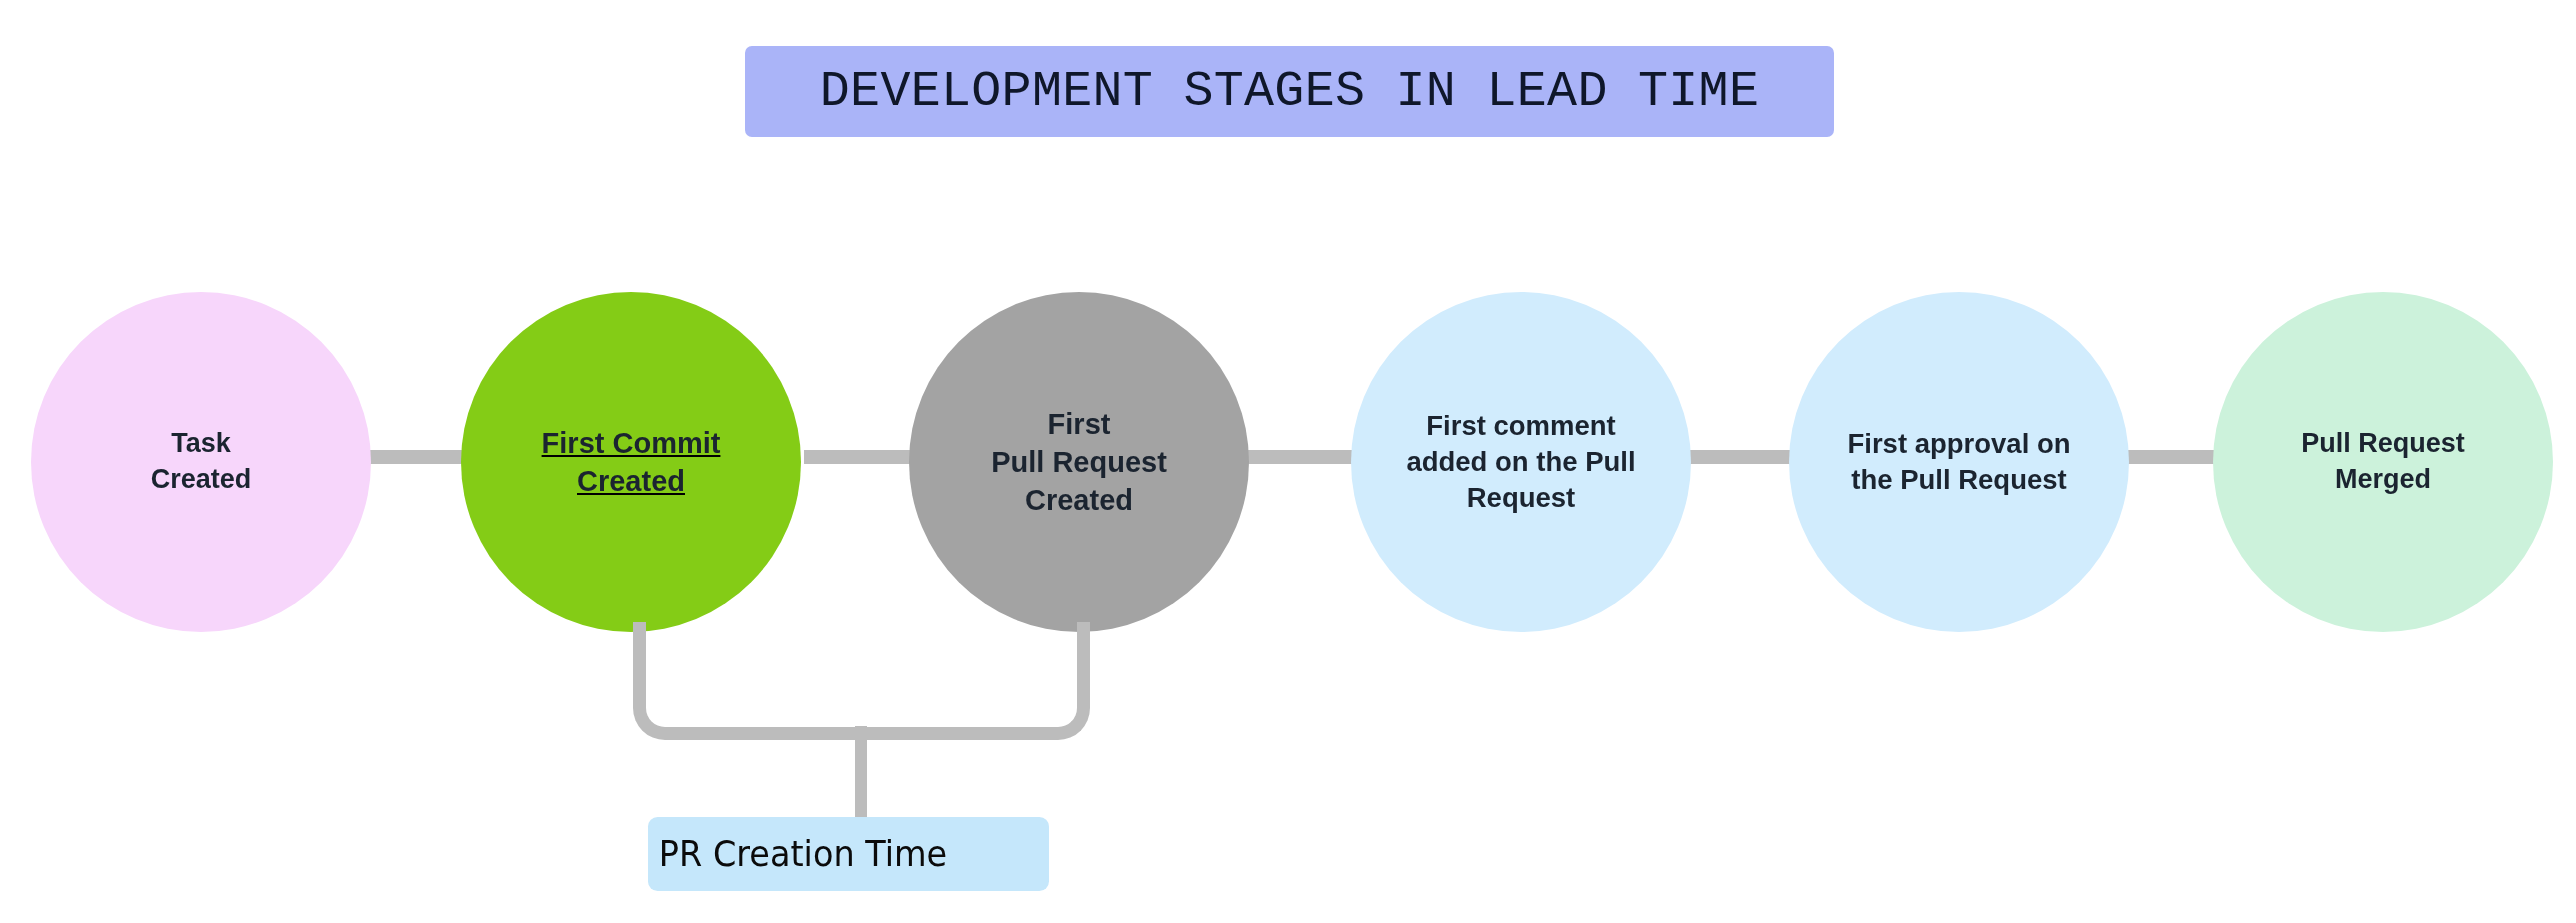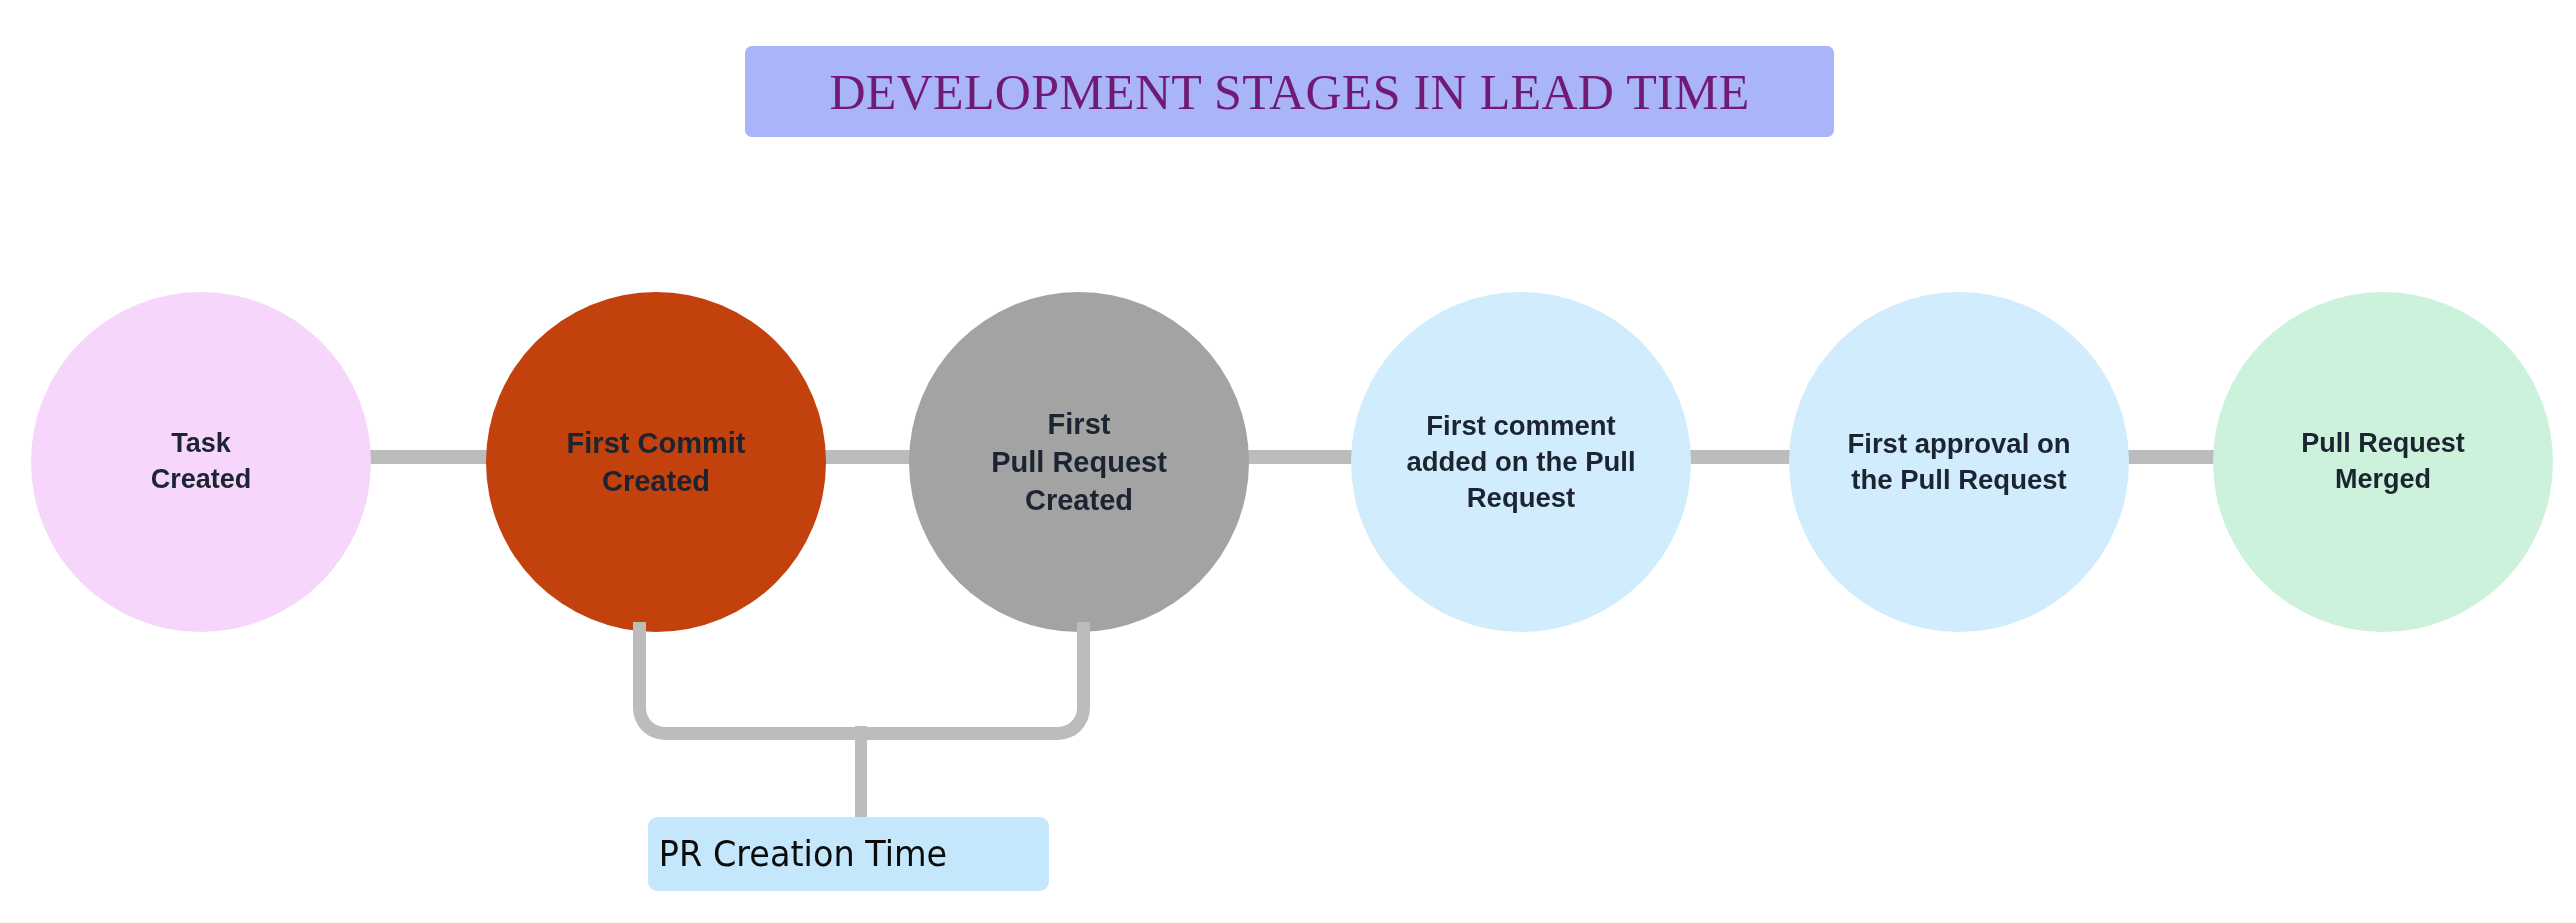--- a/index.html
+++ b/index.html
@@ -26,24 +26,24 @@
     width: 1089px;
     height: 91px;
     background: #aab4f8;
     border-radius: 6.9px;
     display: flex;
     align-items: center;
     justify-content: center;
     box-sizing: border-box;
   }
   #title-text {
-    font-family: Liberation Serif, serif;
+    font-family: Liberation Mono, monospace;
     font-size: 50px;
     font-weight: 400;
-    color: #701a75;
+    color: #0f172a;
     letter-spacing: 0.3px;
     white-space: nowrap;
     line-height: 1;
   }
 
   
   .connector {
     position: absolute;
     height: 14.4px;
     background: #bcbcbc;
@@ -135,21 +135,21 @@
   <div class="connector" style="left:804px; width:124px;"></div>
   <div class="connector" style="left:1241px; width:124px;"></div>
   <div class="connector" style="left:1682px; width:124px;"></div>
   <div class="connector" style="left:2120px; width:124px;"></div>
 
   <div class="stage-node" style="left:31px; background:#f7d6fb;">
     <span class="stage-label size-lg">Task
 Created</span>
   </div>
 
-  <div class="stage-node" style="left:486px; background:#c2410c;">
+  <div class="stage-node" style="left:461px; background:#84cc16;text-decoration:underline;">
     <span class="stage-label size-md">First Commit
 Created</span>
   </div>
 
   <div class="stage-node" style="left:909px; background:#a3a3a3;">
     <span class="stage-label size-md">First
 Pull Request
 Created</span>
   </div>
 

